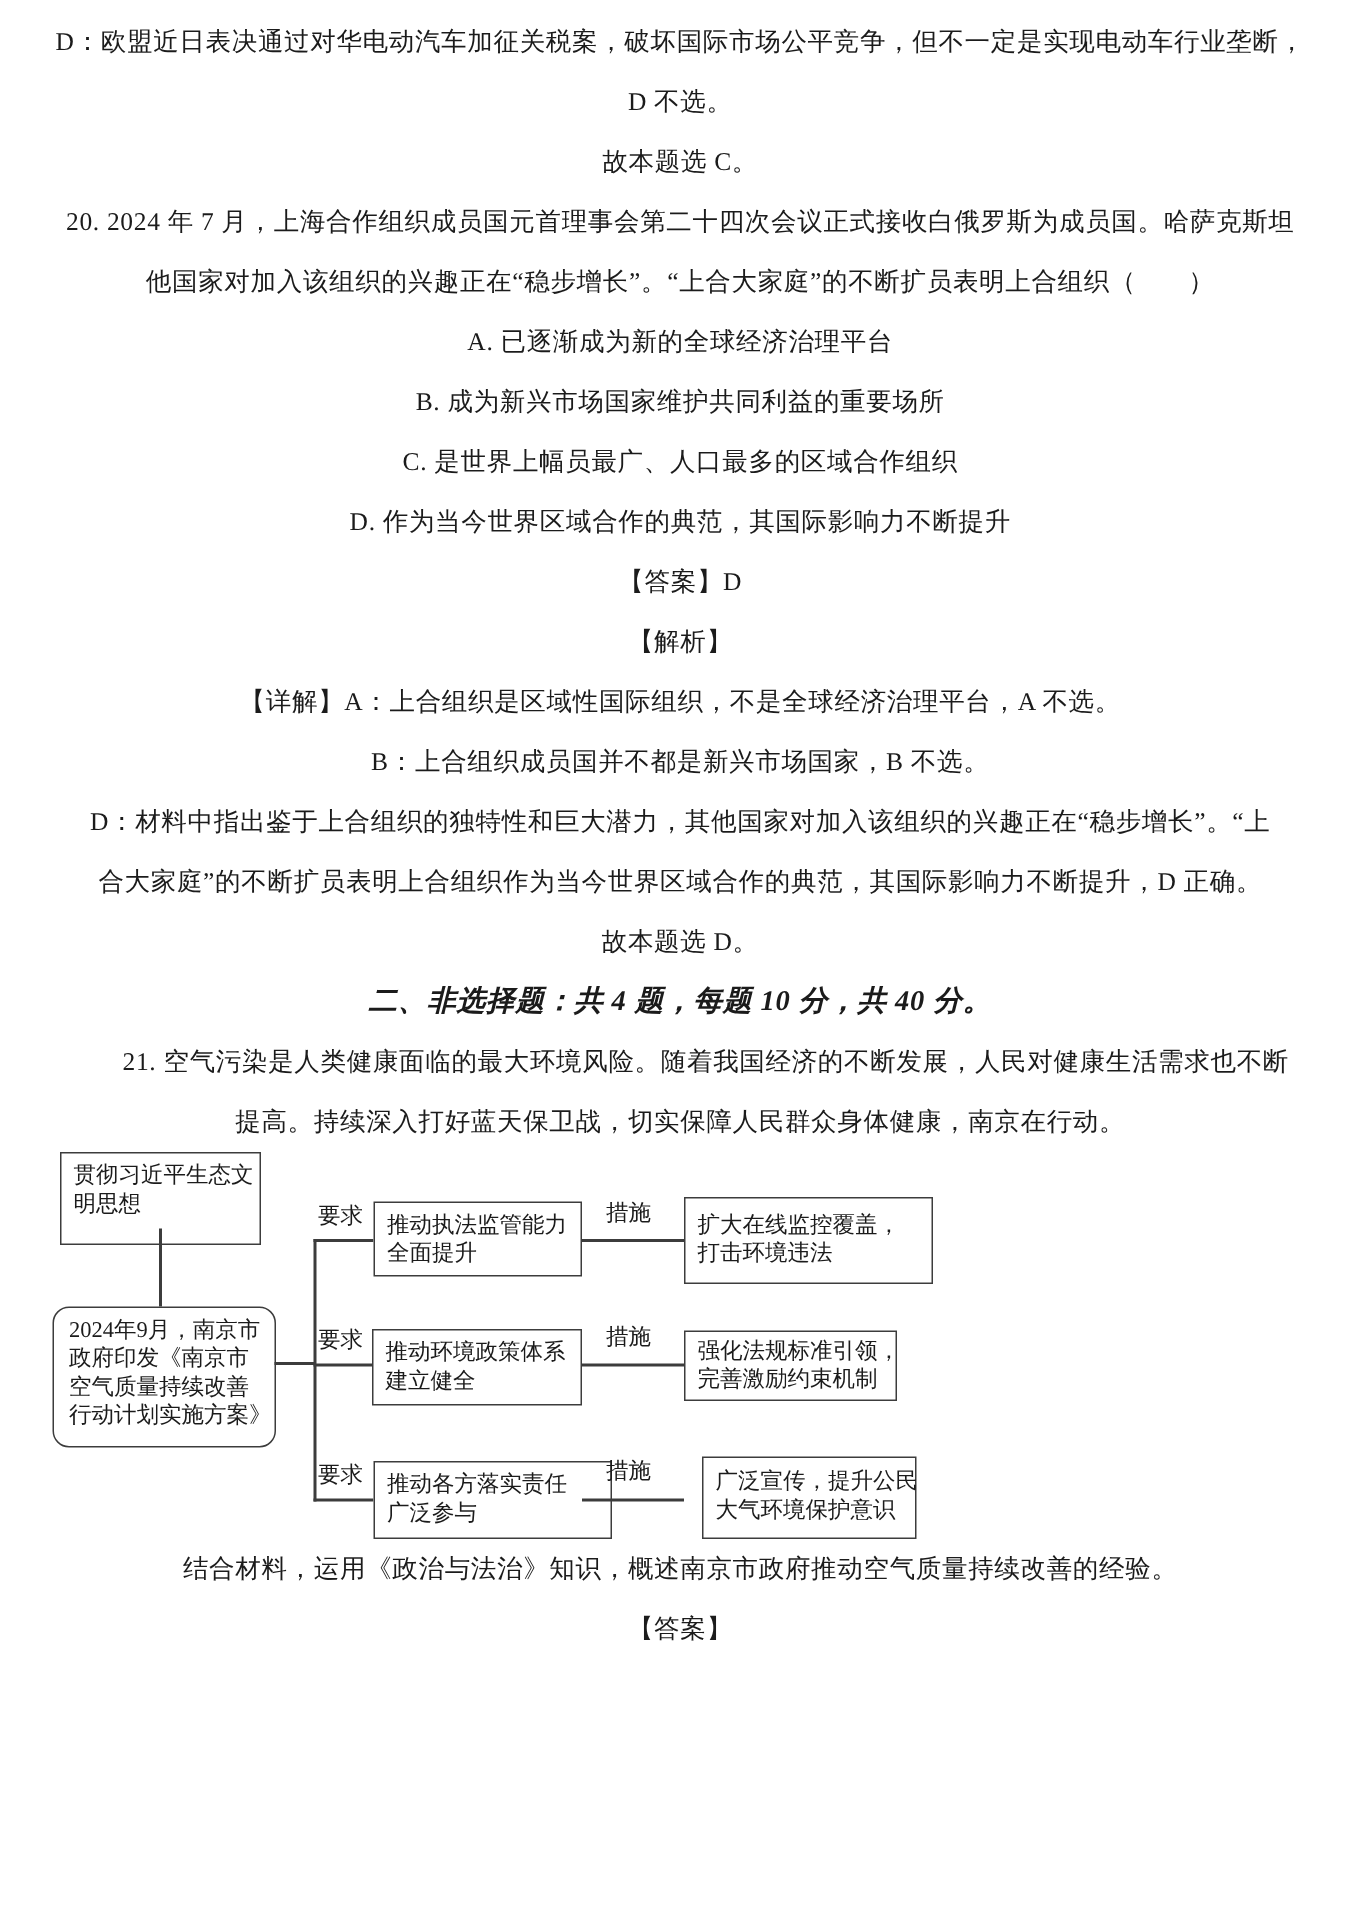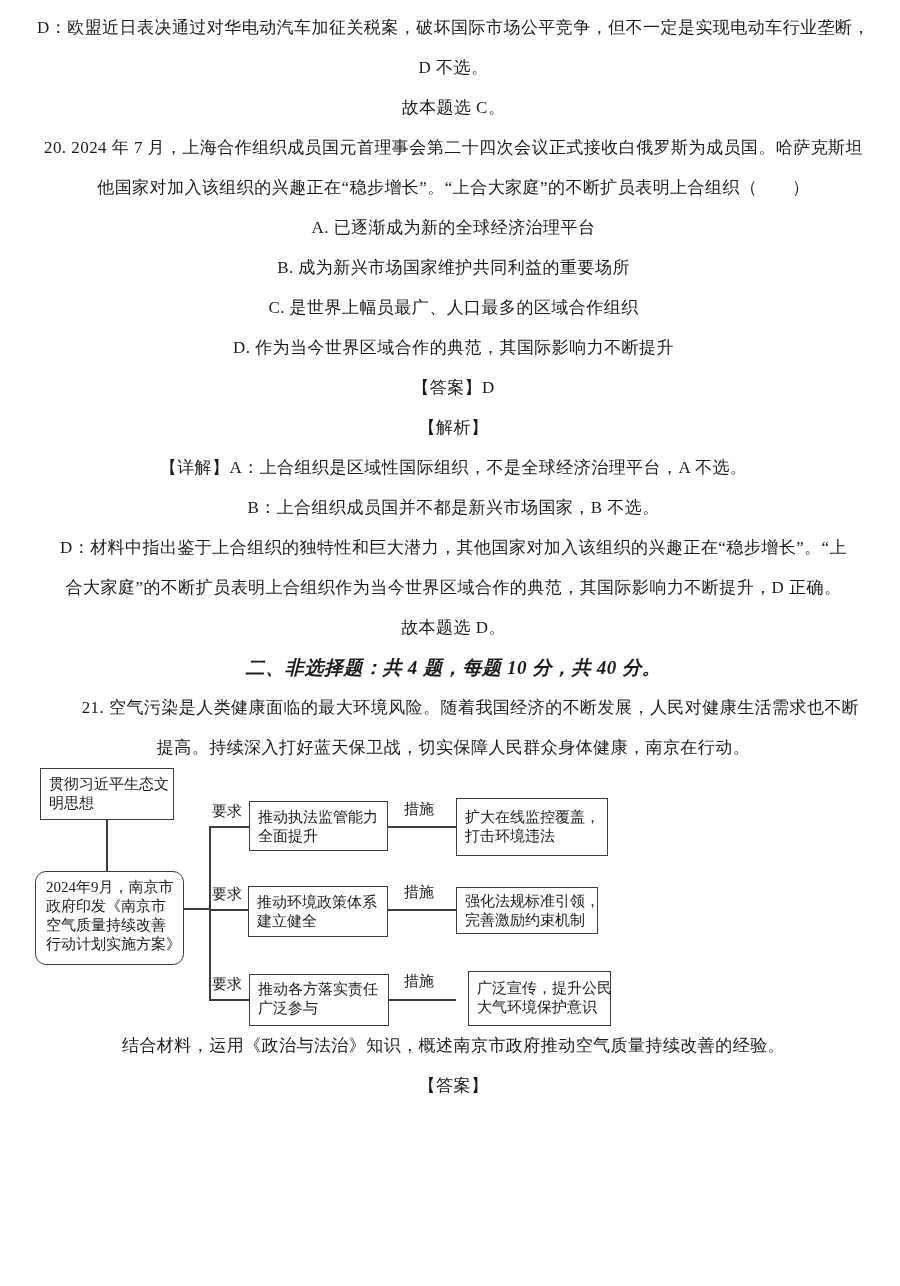--- a/index.html
+++ b/index.html
@@ -98,52 +98,52 @@
     <div class="line">合大家庭”的不断扩员表明上合组织作为当今世界区域合作的典范，其国际影响力不断提升，D 正确。</div>
     <div class="line">故本题选 D。</div>
 
     <div class="line heading">二、非选择题：共 4 题，每题 10 分，共 40 分。</div>
 
     <div class="line ind">21. 空气污染是人类健康面临的最大环境风险。随着我国经济的不断发展，人民对健康生活需求也不断</div>
     <div class="line">提高。持续深入打好蓝天保卫战，切实保障人民群众身体健康，南京在行动。</div>
 
     <div class="diagram">
 
-      <div class="dbox" style="left:5px; top:0; width:134px; height:52px;">贯彻习近平生态文
+      <div class="dbox" style="left:5px; top:0; width:134px; height:62px;">贯彻习近平生态文
 明思想</div>
       <div class="vline" style="left:71px; top:51px; height:52px;"></div>
       <div class="dbox rounded" style="left:0; top:103px; width:149px; height:94px;border-radius:11px;">2024年9月，南京市
 政府印发《南京市
 空气质量持续改善
 行动计划实施方案》</div>
 
       <div class="hline" style="left:148px; top:140px; width:27px;"></div>
       <div class="vline" style="left:174px; top:58px; height:175px;"></div>
 
       <div class="hline" style="left:174px; top:58px; width:40px;"></div>
       <div class="dlabel" style="left:177px; top:33px;">要求</div>
       <div class="dbox" style="left:214px; top:33px; width:139px; height:50px;">推动执法监管能力
 全面提升</div>
       <div class="hline" style="left:353px; top:58px; width:68px;"></div>
       <div class="dlabel" style="left:369px; top:31px;">措施</div>
-      <div class="dbox" style="left:421px; top:30px; width:152px; height:58px; padding-top:9px;">扩大在线监控覆盖，
+      <div class="dbox" style="left:421px; top:30px; width:166px; height:58px; padding-top:9px;">扩大在线监控覆盖，
 打击环境违法</div>
 
       <div class="hline" style="left:174px; top:141px; width:40px;"></div>
       <div class="dlabel" style="left:177px; top:116px;">要求</div>
       <div class="dbox" style="left:213px; top:118px; width:140px; height:51px;">推动环境政策体系
 建立健全</div>
       <div class="hline" style="left:353px; top:141px; width:68px;"></div>
       <div class="dlabel" style="left:369px; top:114px;">措施</div>
       <div class="dbox" style="left:421px; top:119px; width:142px; height:47px; padding-top:4px;">强化法规标准引领，
 完善激励约束机制</div>
 
       <div class="hline" style="left:174px; top:231px; width:40px;"></div>
       <div class="dlabel" style="left:177px; top:206px;">要求</div>
-      <div class="dbox" style="left:214px; top:206px; width:140px; height:52px;font-family:Liberation Mono, monospace;">推动各方落实责任
+      <div class="dbox" style="left:214px; top:206px; width:159px; height:52px;">推动各方落实责任
 广泛参与</div>
       <div class="hline" style="left:353px; top:231px; width:68px;"></div>
       <div class="dlabel" style="left:369px; top:203px;">措施</div>
       <div class="dbox" style="left:421px; top:203px; width:143px; height:55px; padding-top:7px;margin-left:12px;">广泛宣传，提升公民
 大气环境保护意识</div>
     </div>
 
     <div class="line">结合材料，运用《政治与法治》知识，概述南京市政府推动空气质量持续改善的经验。</div>
     <div class="line">【答案】</div>
 

